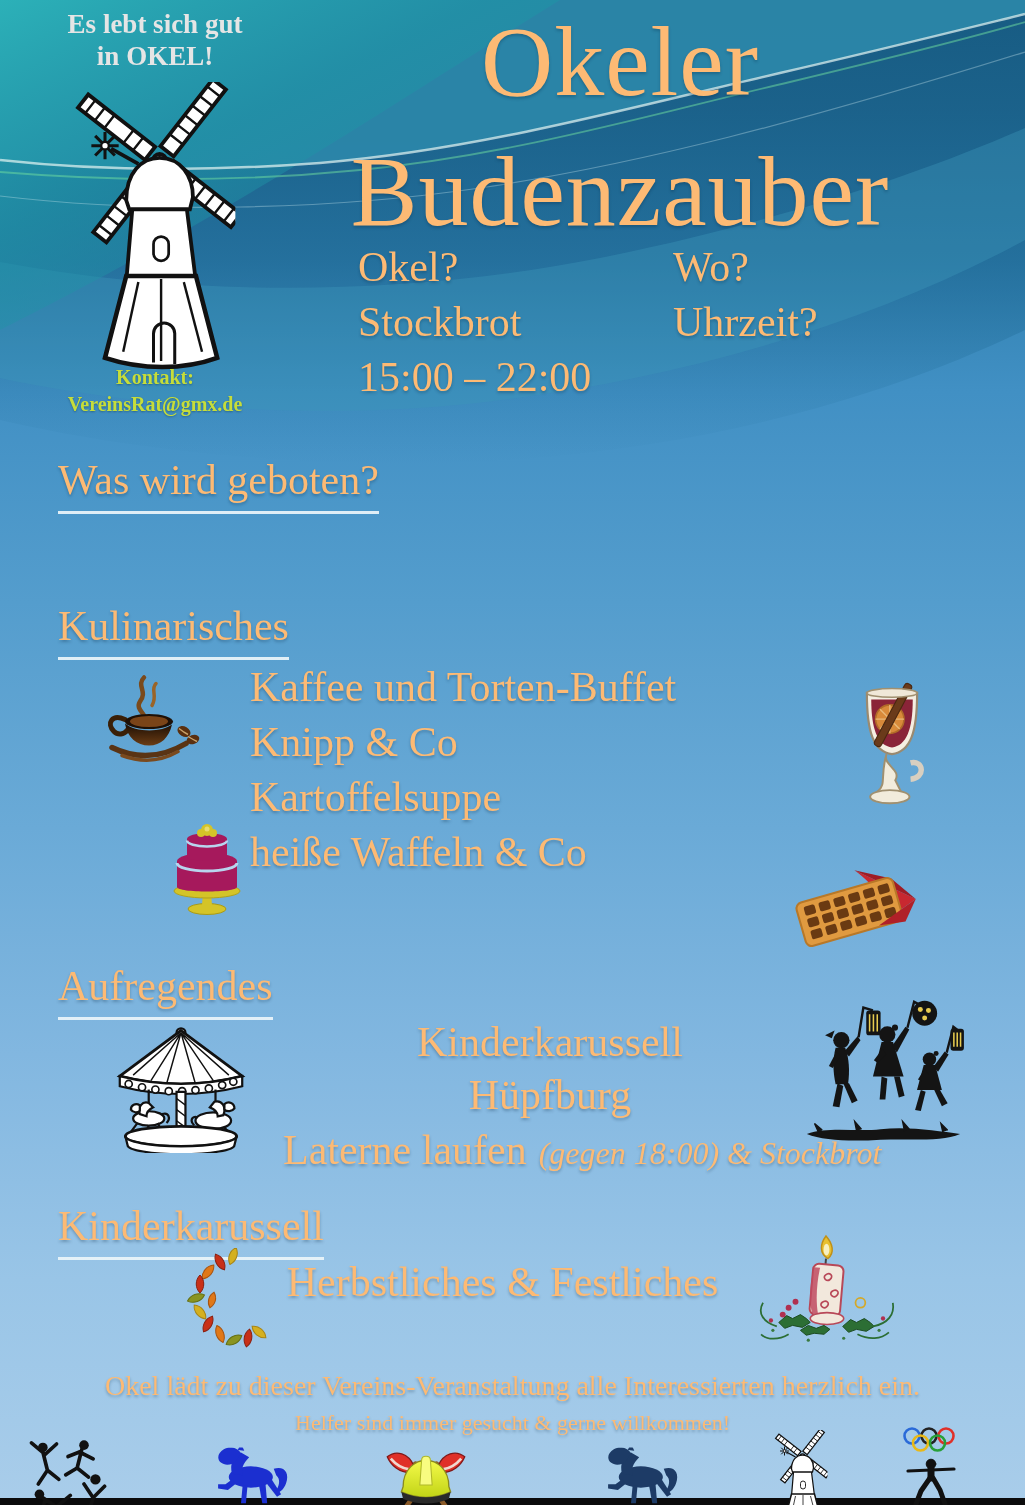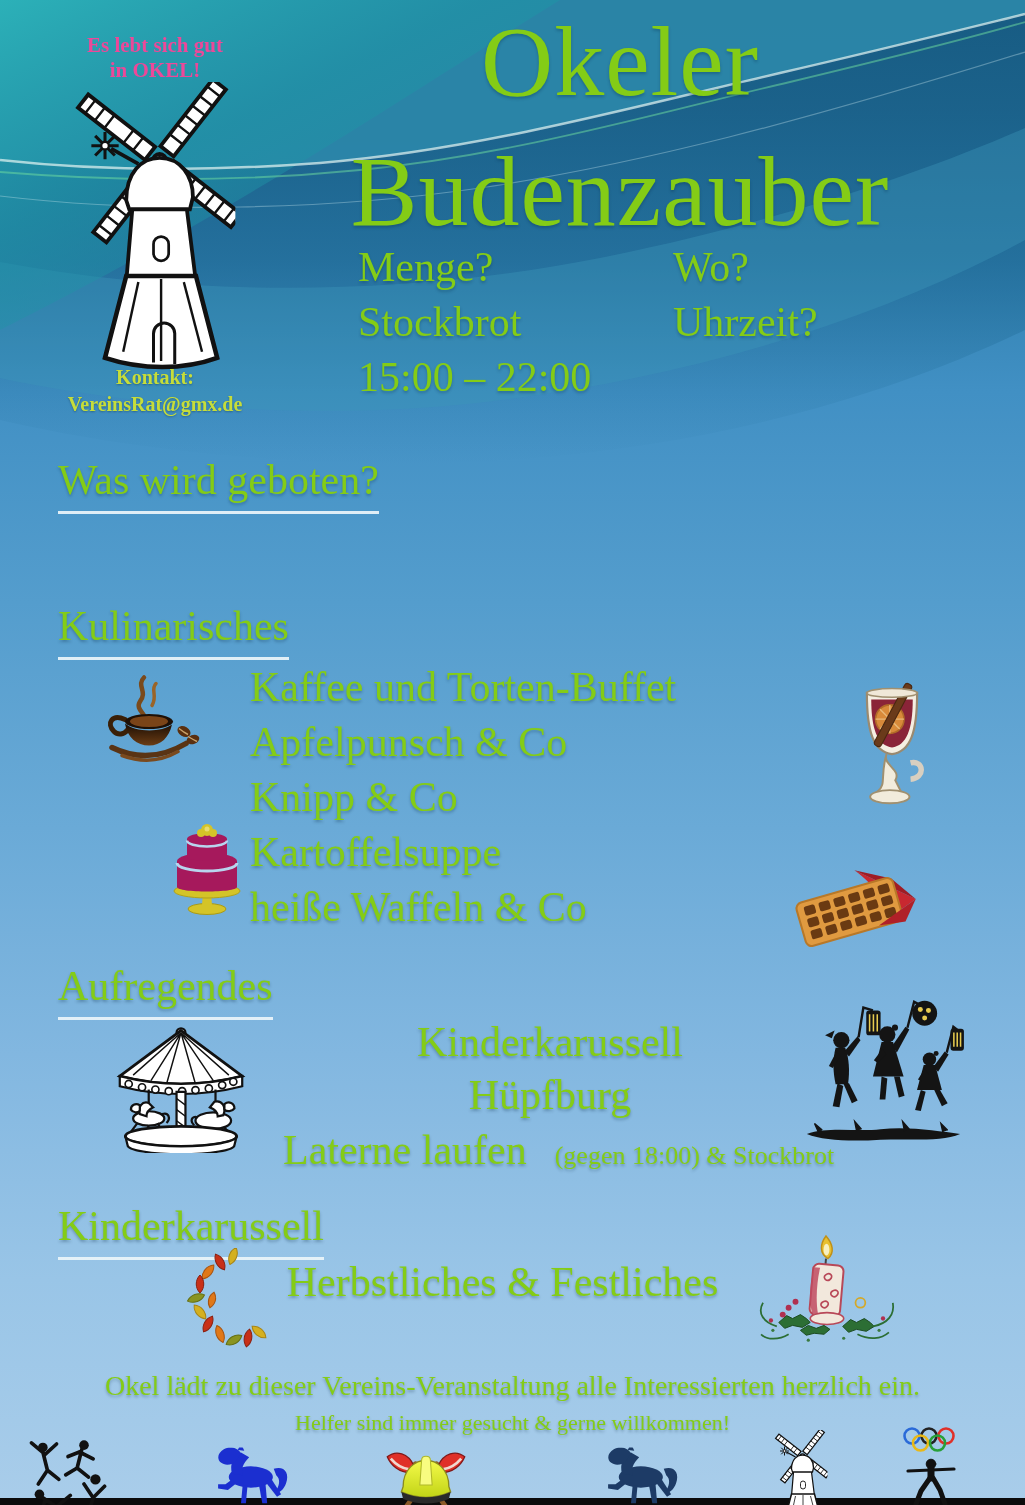--- a/index.html
+++ b/index.html
@@ -2,32 +2,32 @@
 <html><head>
 <meta charset="utf-8">
 <style>
   html,body{margin:0;padding:0;background:#2a2a2e;}
   .poster{
     position:relative;width:1025px;height:1505px;overflow:hidden;
     font-family:"Liberation Serif","DejaVu Serif",serif;
   }
   .bg{position:absolute;left:0;top:0;width:100%;height:100%;}
   .abs{position:absolute;}
-  .txt{color:#84cc16;text-shadow:0 2px 3px rgba(8,40,66,.30);}
-  .badge{color:#ec4899;font-weight:bold;font-size:21px;line-height:1.2;text-align:center;width:260px;margin-top:25px;}
+  .txt{color:#fdba74;text-shadow:0 2px 3px rgba(8,40,66,.30);}
+  .badge{color:#e5e5e5;font-weight:bold;font-size:27px;line-height:1.2;text-align:center;width:260px;}
   .contact{color:#c6dd3a;font-weight:bold;font-size:20px;line-height:1.35;text-align:center;width:300px;text-shadow:0 1px 2px rgba(0,30,50,.35);}
   .title-block{left:270px;width:700px;text-align:center;}
   .title-l1{font-size:100px;line-height:1;font-weight:500;letter-spacing:1px;}
   .title-l2{font-size:100px;line-height:1;font-weight:500;letter-spacing:1px;}
   .detail-grid{display:grid;grid-template-columns:315px auto;font-size:42px;line-height:55px;}
   .heading{font-size:42px;line-height:1.08;display:inline-block;border-bottom:3px solid rgba(236,245,250,.92);padding-bottom:8px;}
   .center-list{text-align:left;font-size:42px;line-height:55px;}
   .center-list2{text-align:center;font-size:42px;line-height:53px;}
   .lantern-main{font-size:42px;}
-  .lantern-rest{font-size:26px;margin-left:28px;}
+  .lantern-rest{font-size:32px;margin-left:12px;font-style:italic;}
   .crafts-line{font-size:42px;text-align:center;}
   .invite{width:1025px;text-align:center;font-size:28px;}
   .helpers{width:1025px;text-align:center;font-size:22px;}
   .jede{font-size:42px;}
   .horse-blue{color:#1b2fd0;}
   .horse-navy{color:#1d3b66;}
   svg{display:block;}
 </style>
 </head>
 <body>
@@ -149,37 +149,36 @@
     <div>Kontakt:</div>
     <div>VereinsRat@gmx.de</div>
   </div>
 
   <div class="abs title-block" style="top:12px">
     <div class="txt title-l1">Okeler</div>
     <div class="txt title-l2" style="margin-top:30px">Budenzauber</div>
   </div>
 
   <div class="abs detail-grid txt" style="left:358px;top:240px">
-    <div>Menge?</div>
+    <div>Okel?</div>
     <div>Wo?</div>
     <div>Stockbrot</div>
     <div>Uhrzeit?</div>
     <div>15:00 – 22:00</div>
   </div>
 
   <div class="abs" style="left:58px;top:458px">
     <span class="txt heading">Was wird geboten?</span>
   </div>
 
   <div class="abs" style="left:58px;top:604px">
     <span class="txt heading">Kulinarisches</span>
   </div>
   <div class="abs center-list txt" style="left:250px;top:660px;width:600px">
     <div>Kaffee und Torten-Buffet</div>
-    <div>Apfelpunsch &amp; Co</div>
     <div>Knipp &amp; Co</div>
     <div>Kartoffelsuppe</div>
     <div>heiße Waffeln &amp; Co</div>
   </div>
 
   <svg class="abs" style="left:92px;top:670px" width="115" height="108" viewBox="0 0 115 105">
     <path d="M52,6 C44,14 56,20 48,30 C44,36 50,40 52,44" fill="none" stroke="#7a4a1c" stroke-width="4.5" stroke-linecap="round"></path>
     <path d="M64,12 C58,18 66,24 60,34" fill="none" stroke="#9a6428" stroke-width="3.5" stroke-linecap="round"></path>
     <path d="M33,48 C20,42 14,52 22,60 C26,64 32,63 35,59" fill="none" stroke="#3a2008" stroke-width="5" stroke-linecap="round"></path>
     <path d="M33,52 C35,66 45,74 57,74 C69,74 77,66 80,53 C70,61 43,61 33,52 Z" fill="url(#cupGrad)"></path>

